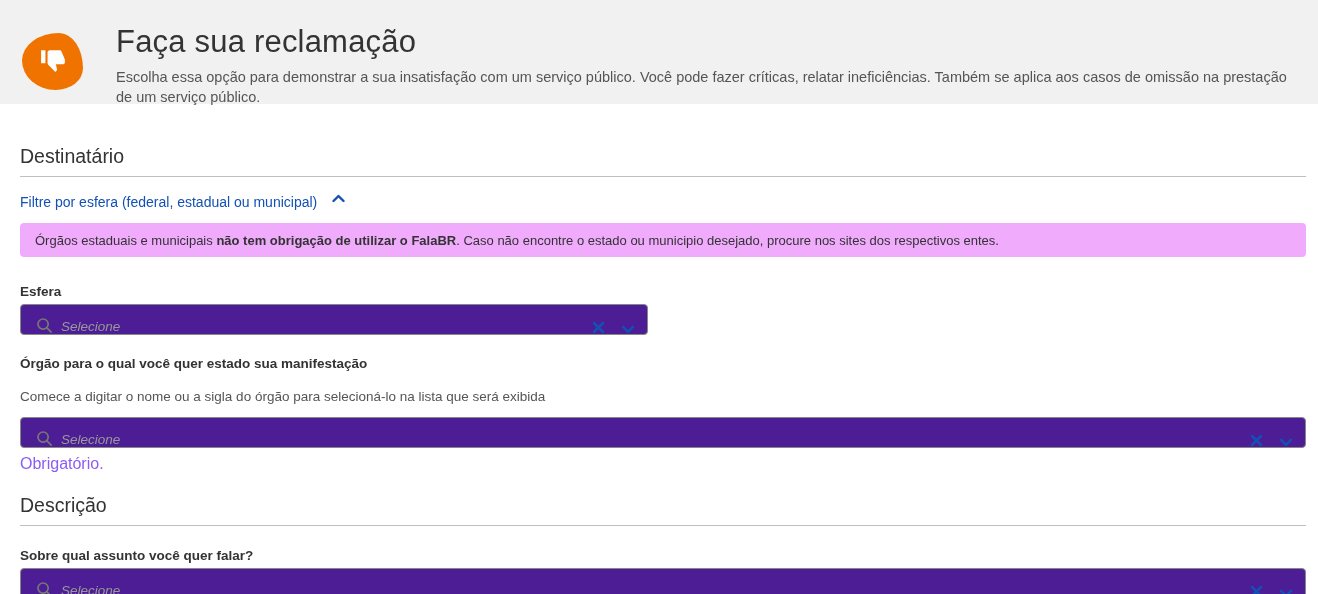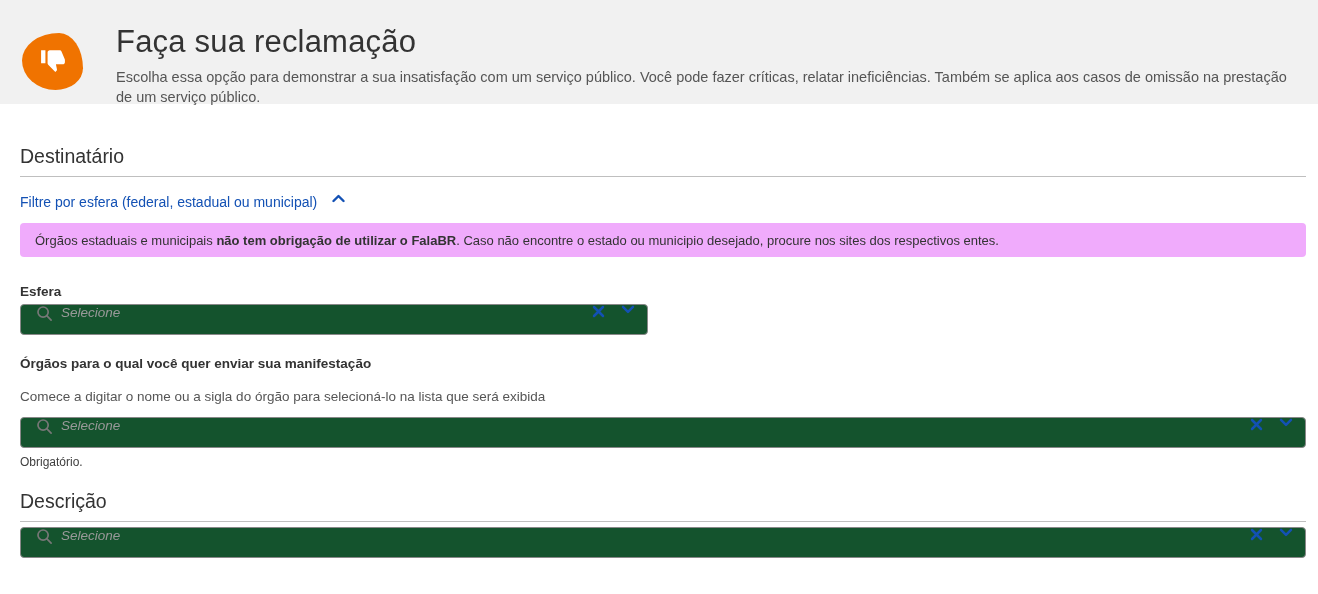--- a/index.html
+++ b/index.html
@@ -84,43 +84,43 @@
   .field-helper {
     margin-top: 18px;
     font-size: 13.5px;
     color: #555;
   }
   .select-box {
     margin-top: 5px;
     height: 31px;
     border: 1px solid #888;
     border-radius: 4px;
-    background: #14532d;
+    background: #4c1d95;
     display: flex;
-    align-items: flex-start;
+    align-items: flex-end;
     padding: 0 12px 0 15px;
     cursor: pointer;
   }
   .select-box.half { width: 628px; }
   .select-box.full { width: 100%; }
   .select-box .placeholder {
     font-style: italic;
     color: #999;
     font-size: 13.5px;
     margin-left: 8px;
     flex: 1 1 auto;
     white-space: nowrap;
     overflow: hidden;
   }
   .icon-btn { display: flex; align-items: center; justify-content: center; cursor: pointer; }
   .clear-btn { margin-right: 16px; }
   .required-note {
     margin-top: 7px;
-    font-size: 12px;
-    color: #404040;
+    font-size: 16px;
+    color: #8b5cf6;
   }
   .heading-descricao { margin-top: 21px; }
   .select-orgao { margin-top: 13px; }
 </style>
 </head>
 <body>
 
 <header class="hero">
   <div class="blob">
     <span>
@@ -173,21 +173,21 @@
       </svg>
     </span>
     <span class="icon-btn">
       <svg width="14" height="9" viewBox="0 0 14 9">
         <polyline points="2,1.8 7,6.8 12,1.8" fill="none" stroke="#1351b4" stroke-width="2.5" stroke-linecap="round" stroke-linejoin="round"></polyline>
       </svg>
     </span>
   </div>
 
   
-  <label class="field-label label-orgao">Órgãos para o qual você quer enviar sua manifestação</label>
+  <label class="field-label label-orgao">Órgão para o qual você quer estado sua manifestação</label>
   <div class="field-helper">Comece a digitar o nome ou a sigla do órgão para selecioná-lo na lista que será exibida</div>
   <div class="select-box full select-orgao">
     <span class="icon-btn">
       <svg width="17" height="17" viewBox="0 0 18 18">
         <circle cx="7.5" cy="7.5" r="5.4" fill="none" stroke="#777" stroke-width="1.8"></circle>
         <line x1="11.6" y1="11.6" x2="16" y2="16" stroke="#777" stroke-width="1.8" stroke-linecap="round"></line>
       </svg>
     </span>
     <span class="placeholder">Selecione</span>
     <span class="icon-btn clear-btn">
@@ -201,20 +201,21 @@
         <polyline points="2,1.8 7,6.8 12,1.8" fill="none" stroke="#1351b4" stroke-width="2.5" stroke-linecap="round" stroke-linejoin="round"></polyline>
       </svg>
     </span>
   </div>
   <div class="required-note">Obrigatório.</div>
 
   
   <h2 class="section-heading heading-descricao">Descrição</h2>
   <hr class="divider">
 
+  <label class="field-label label-assunto">Sobre qual assunto você quer falar?</label>
   <div class="select-box full">
     <span class="icon-btn">
       <svg width="17" height="17" viewBox="0 0 18 18">
         <circle cx="7.5" cy="7.5" r="5.4" fill="none" stroke="#777" stroke-width="1.8"></circle>
         <line x1="11.6" y1="11.6" x2="16" y2="16" stroke="#777" stroke-width="1.8" stroke-linecap="round"></line>
       </svg>
     </span>
     <span class="placeholder">Selecione</span>
     <span class="icon-btn clear-btn">
       <svg width="13" height="13" viewBox="0 0 13 13">

